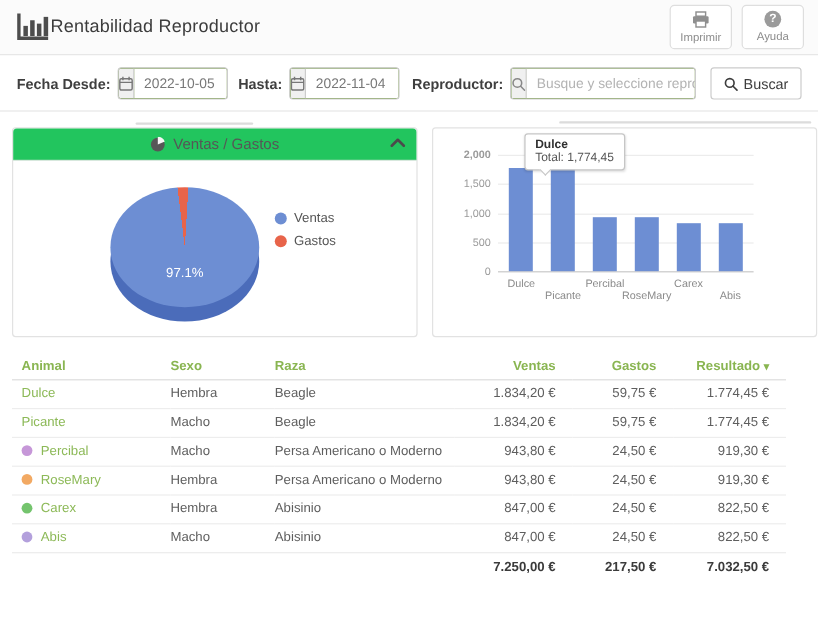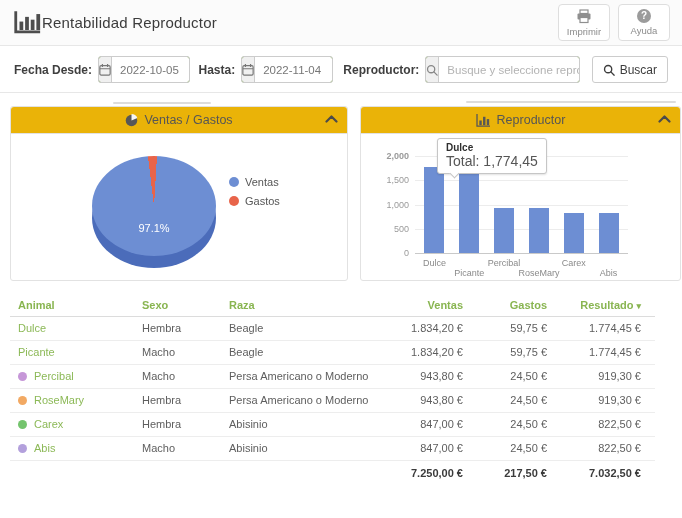--- a/index.html
+++ b/index.html
@@ -52,21 +52,21 @@
     border-radius:3px; display:flex; align-items:center; gap:5px; font-family:inherit;
     font-size:12px; color:#3d3d3d; cursor:pointer;
   }
   
   .stray { position:absolute; height:2px; border-radius:1px; background:#dcdcdc; }
   
   .panel { position:absolute; background:#fff; border:1px solid #e2e2e2; border-radius:3px; }
   .panel-pie { left:10px; top:106px; width:338px; height:175px; }
   .panel-bar { left:360px; top:106px; width:321px; height:175px; }
   .phead {
-    height:27px; background:#eab308; border-bottom:1px solid #e2e2e2; border-radius:3px 3px 0 0;
+    height:27px; background:#22c55e; border-bottom:1px solid #e2e2e2; border-radius:3px 3px 0 0;
     display:flex; align-items:center; justify-content:center; gap:6px;
     font-size:12.5px; color:#565656; position:relative;
   }
   .phead .collapse { position:absolute; right:9px; top:8px; cursor:pointer; line-height:0; }
   .pbody { position:relative; height:146px; }
   
   .pie-wrap { position:absolute; left:81px; top:22px; width:124px; height:100px; }
   .pie-rim  { position:absolute; left:0; top:12px; width:124px; height:100px; border-radius:50%; background:#4b6cba; }
   .pie-top  { position:absolute; left:0; top:0; width:124px; height:100px; border-radius:50%; }
   .pie-label{ position:absolute; left:0; top:66px; width:100%; text-align:center; font-size:11px; color:#fff; }
@@ -79,21 +79,21 @@
   .gridline.base { background:#c9c9c9; }
   .ytick { position:absolute; left:0; width:48px; text-align:right; transform:translateY(-50%);
            font-size:9px; color:#9a9a9a; }
   .bar { position:absolute; width:20px; }
   .xtick { position:absolute; width:60px; text-align:center; font-size:9px; color:#8a8a8a; }
   .btooltip {
     position:absolute; left:76px; top:4px; background:#fff; border:1px solid #c6c6c6; border-radius:3px;
     padding:3px 8px 4px; box-shadow:0 1px 2px rgba(0,0,0,.12); z-index:3; white-space:nowrap;
   }
   .btooltip .tt-title { font-size:10px; font-weight:bold; color:#2f2f2f; }
-  .btooltip .tt-text  { font-size:14px; color:#555;text-align:right; }
+  .btooltip .tt-text  { font-size:10px; color:#555;text-align:right; }
   .btooltip .caret {
     position:absolute; left:13px; bottom:-4px; width:7px; height:7px; background:#fff;
     border-right:1px solid #c6c6c6; border-bottom:1px solid #c6c6c6; transform:rotate(45deg);
   }
   
   .rtable { position:absolute; left:10px; top:295px; width:645px; border-collapse:collapse; table-layout:fixed; }
   .rtable col.c-animal{width:132px}.rtable col.c-sexo{width:87px}.rtable col.c-raza{width:150px}
   .rtable col.c-ventas{width:98px}.rtable col.c-gastos{width:84px}.rtable col.c-res{width:94px}
   .rtable th {
     height:21px; font-size:11px; font-weight:bold; color:#89b551; text-align:left;
@@ -223,36 +223,20 @@
           </li>
           <li>
             <span class="ldot" style="background: rgb(232, 100, 74);"></span>
             <span>Gastos</span>
           </li>
         </ul>
     </div>
   </section>
 
   <section class="panel panel-bar">
-    <div class="phead">
-      <span>
-        <svg width="15" height="13" viewBox="0 0 16 14">
-          <path d="M1 0 V13 H15" stroke="#575757" stroke-width="1.4" fill="none"></path>
-          <rect x="3.5" y="7" width="2.6" height="5" fill="#575757"></rect>
-          <rect x="7.5" y="3" width="2.6" height="9" fill="#575757"></rect>
-          <rect x="11.5" y="5.5" width="2.6" height="6.5" fill="#575757"></rect>
-        </svg>
-      </span>
-      <span>Reproductor</span>
-      <span class="collapse">
-        <svg width="13" height="8" viewBox="0 0 13 8">
-          <polyline points="1.5,6.5 6.5,1.5 11.5,6.5" fill="none" stroke="#4b4b4b" stroke-width="2.2" stroke-linecap="round" stroke-linejoin="round"></polyline>
-        </svg>
-      </span>
-    </div>
     <div class="pbody">
       <div class="barchart" id="barChart">
         <div class="btooltip">
           <div class="tt-title">Dulce</div>
           <div class="tt-text">Total: 1,774,45</div>
           <div class="caret"></div>
         </div>
       <div class="gridline base" style="top: 119px;"></div>
           <span class="ytick" style="top: 119px;">0</span>
           <div class="gridline" style="top: 94.75px;"></div>

